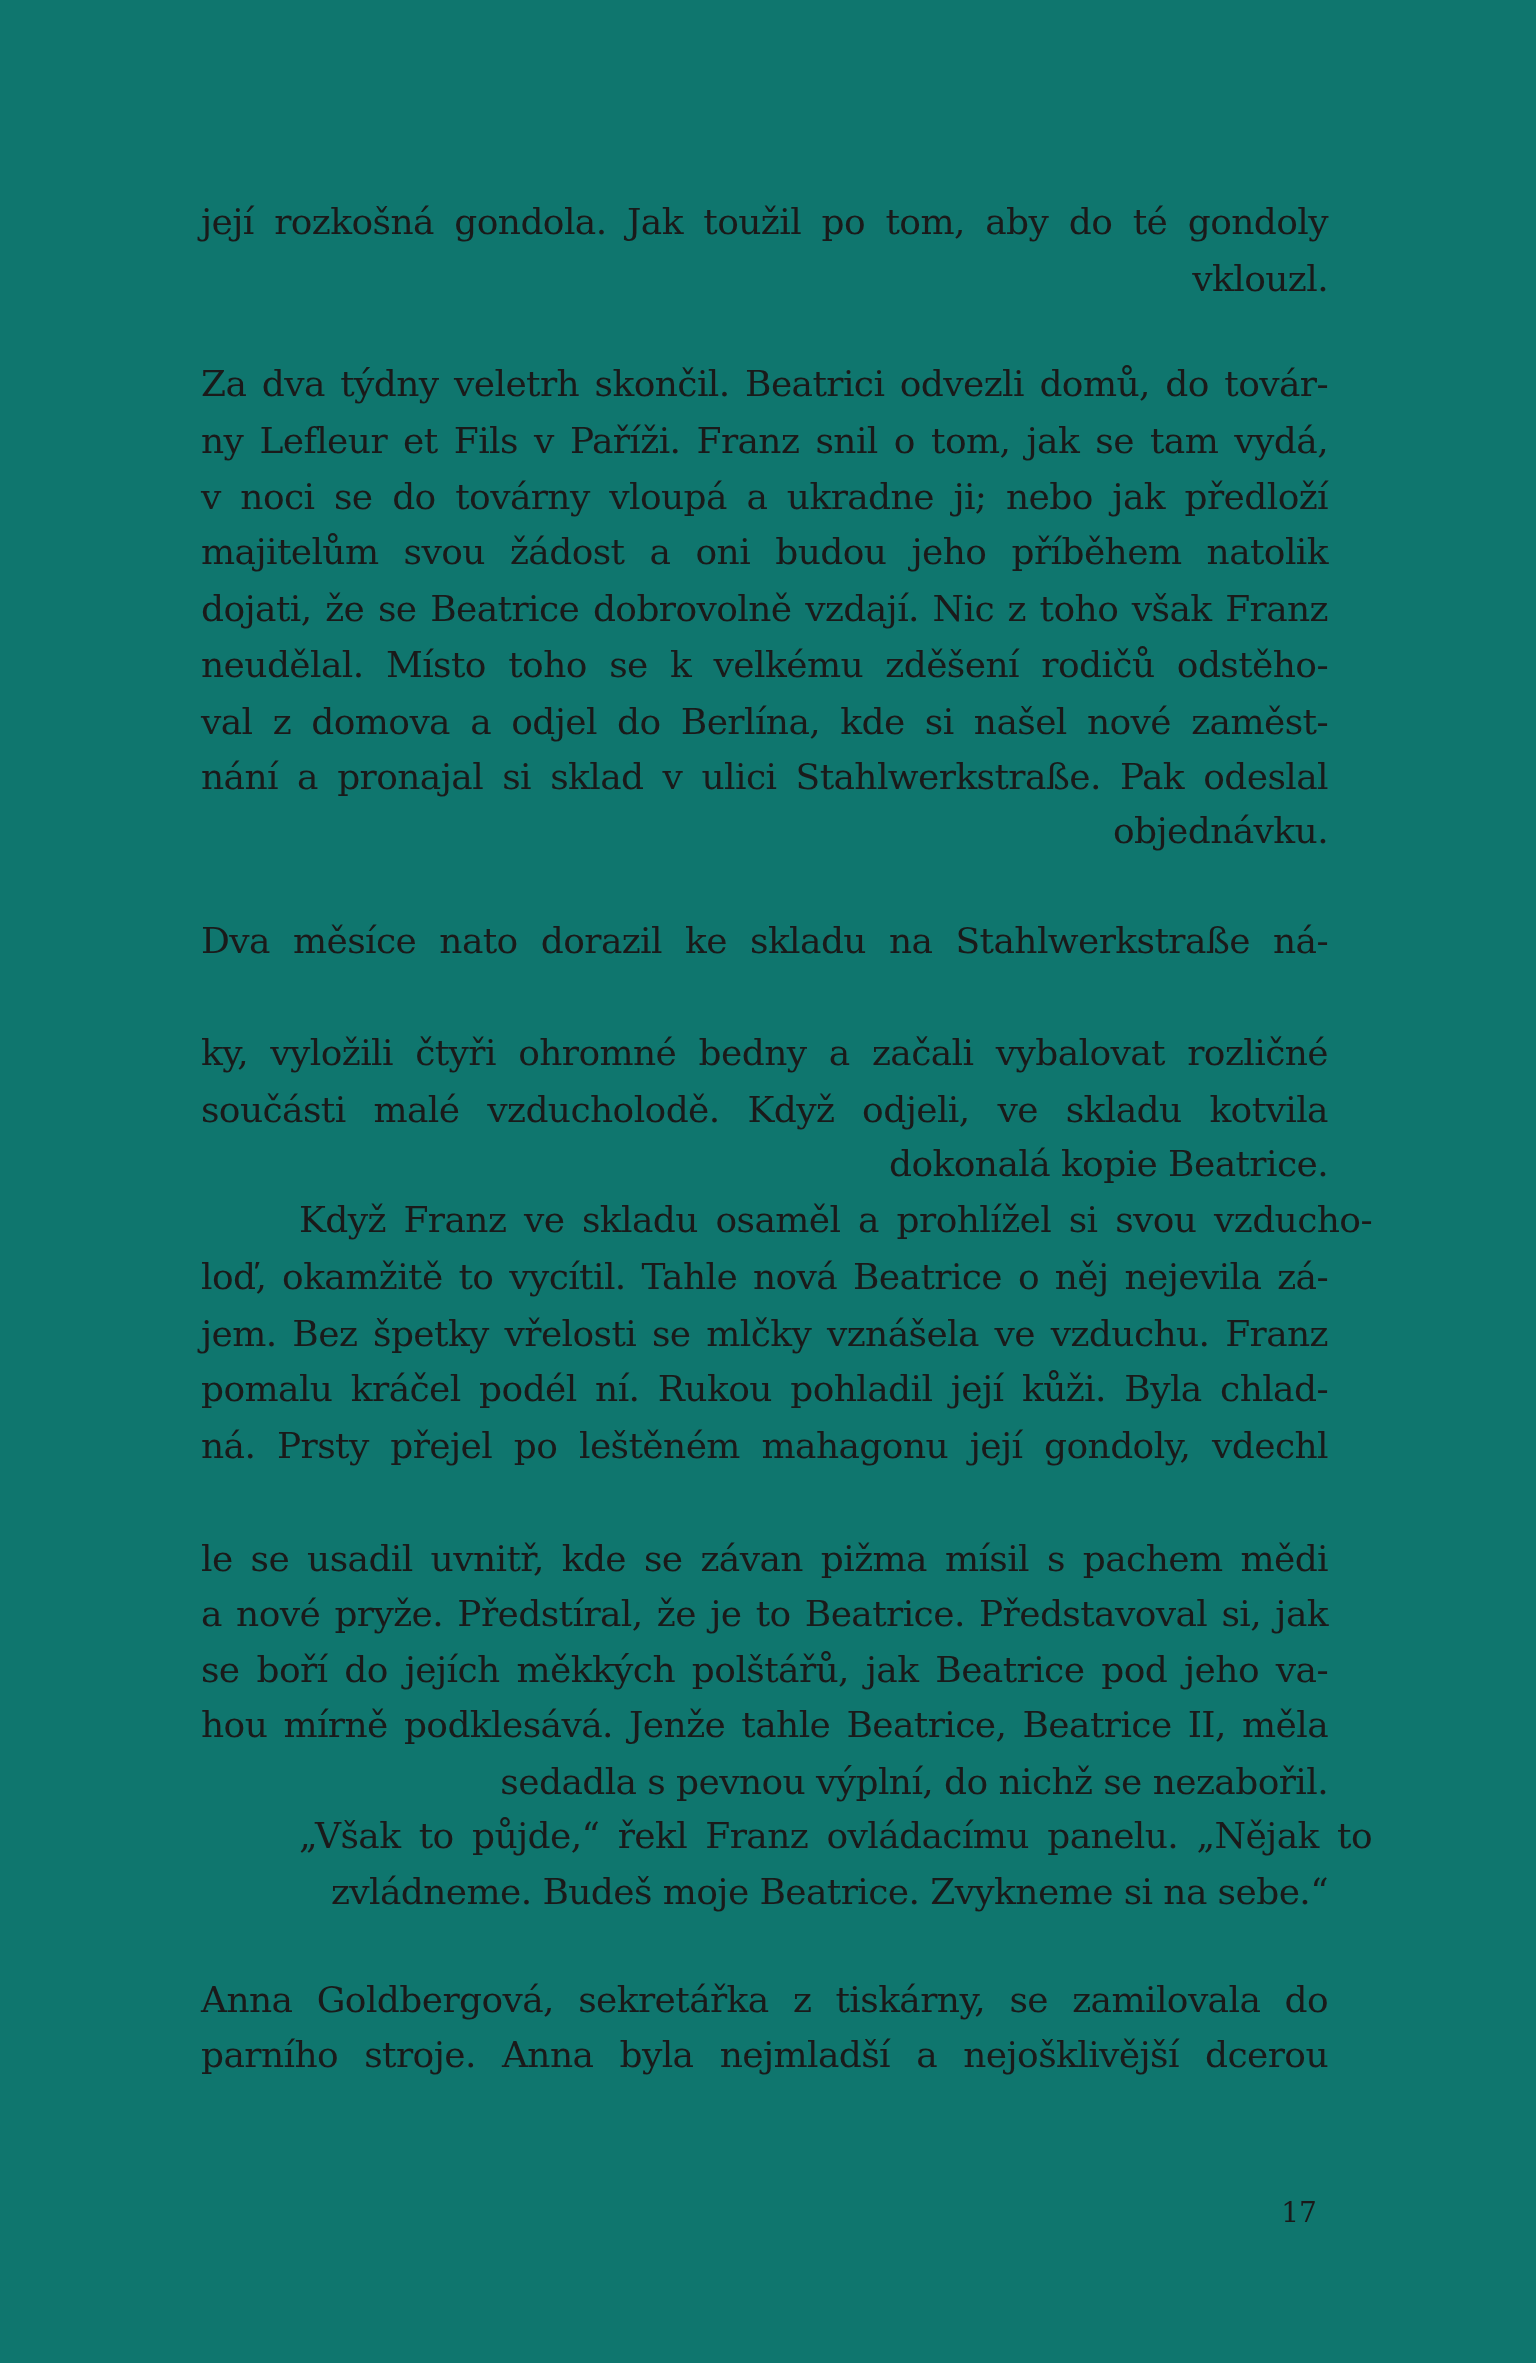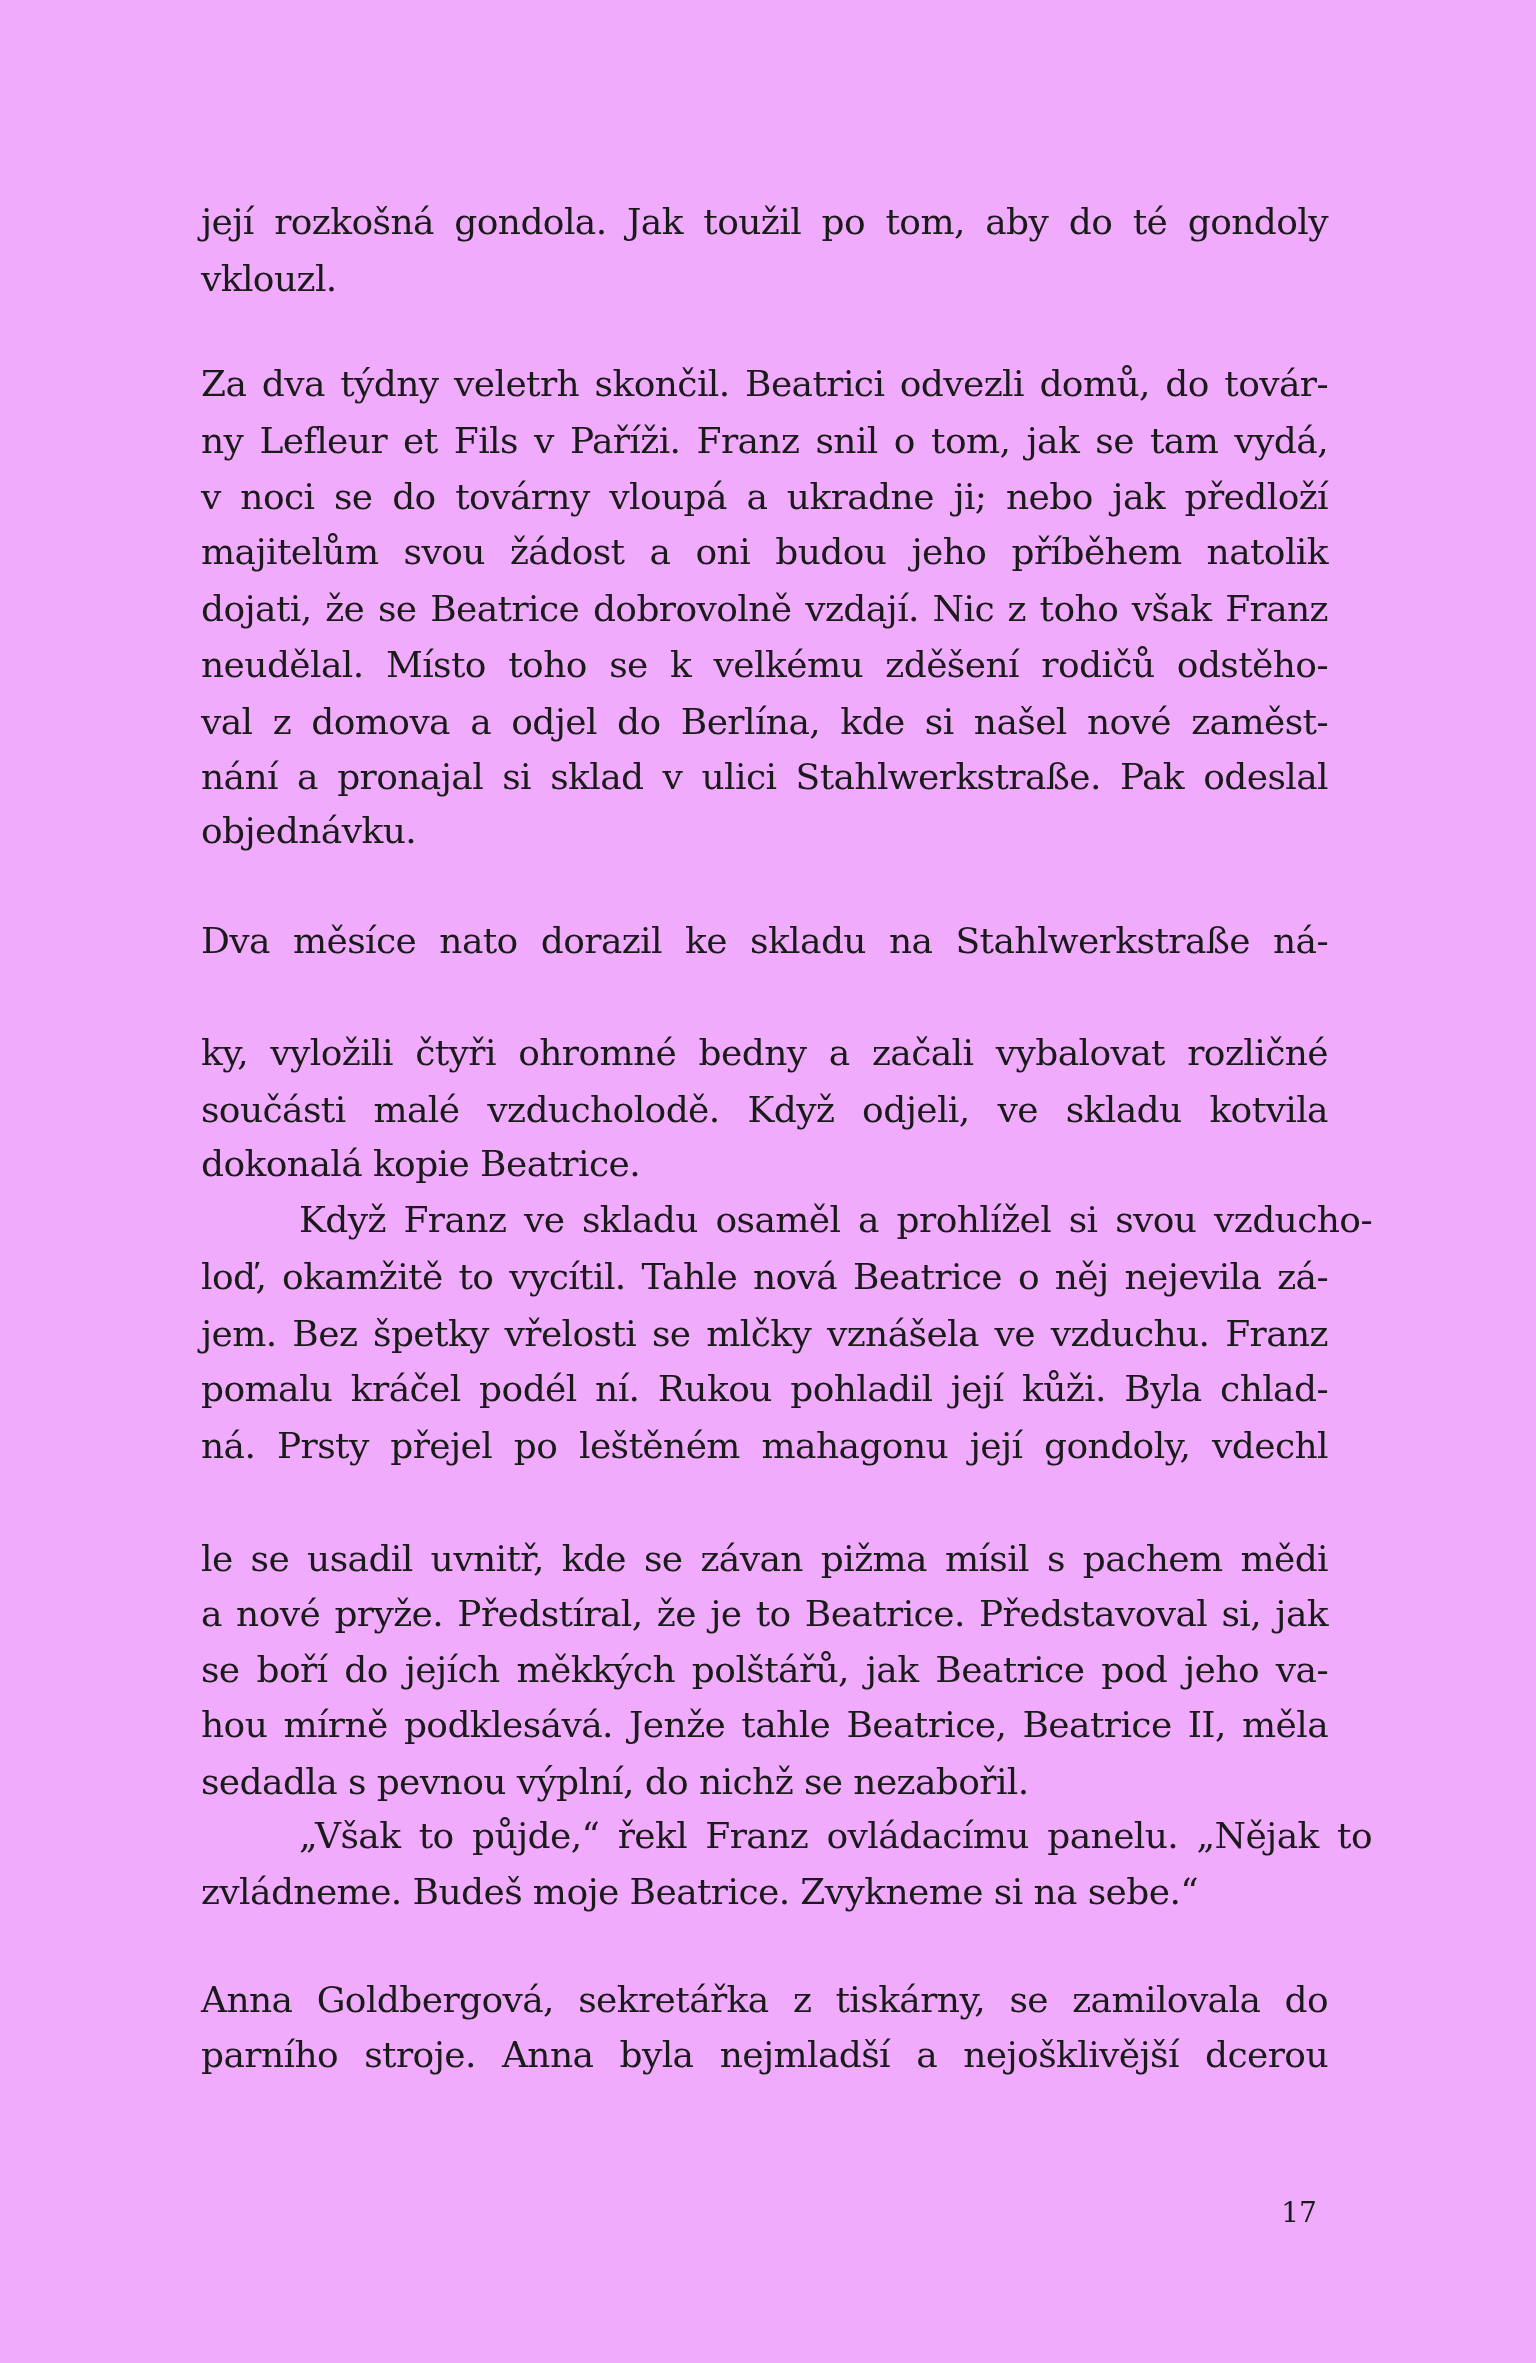--- a/index.html
+++ b/index.html
@@ -1,18 +1,18 @@
 <!DOCTYPE html>
 <html><head>
 <meta charset="utf-8">
 <style>
   html,body{margin:0;padding:0;background:#fff;}
   body{width:1536px;height:2363px;position:relative;overflow:hidden;}
-  .page{position:absolute;left:0;top:0;width:1536px;height:2363px;background:#f0abfc;}
-  .line{position:absolute;left:201px;width:1127px;font-family:"DejaVu Serif","Liberation Serif",serif;font-size:36px;line-height:56px;color:#1a1a1a;white-space:nowrap;letter-spacing:-0.6px;}
+  .page{position:absolute;left:0;top:0;width:1536px;height:2363px;background:#0f766e;}
+  .line{position:absolute;left:201px;width:1127px;font-family:"DejaVu Serif","Liberation Serif",serif;font-size:36px;line-height:56px;color:#1a1a1a;white-space:nowrap;letter-spacing:-0.6px;text-align:right;}
   .just{text-align:justify;text-align-last:justify;}
   .indent{left:255px;width:1073px;margin-left:44px;}
   .pagenum{position:absolute;left:1270px;width:58px;top:2196px;text-align:center;font-family:"DejaVu Serif","Liberation Serif",serif;font-size:28px;color:#1a1a1a;}
 </style>
 </head>
 <body>
 
 <div class="page">
   <div class="line just" style="top:194px">její rozkošná gondola. Jak toužil po tom, aby do té gondoly</div>
   <div class="line" style="top:251px">vklouzl.</div>

